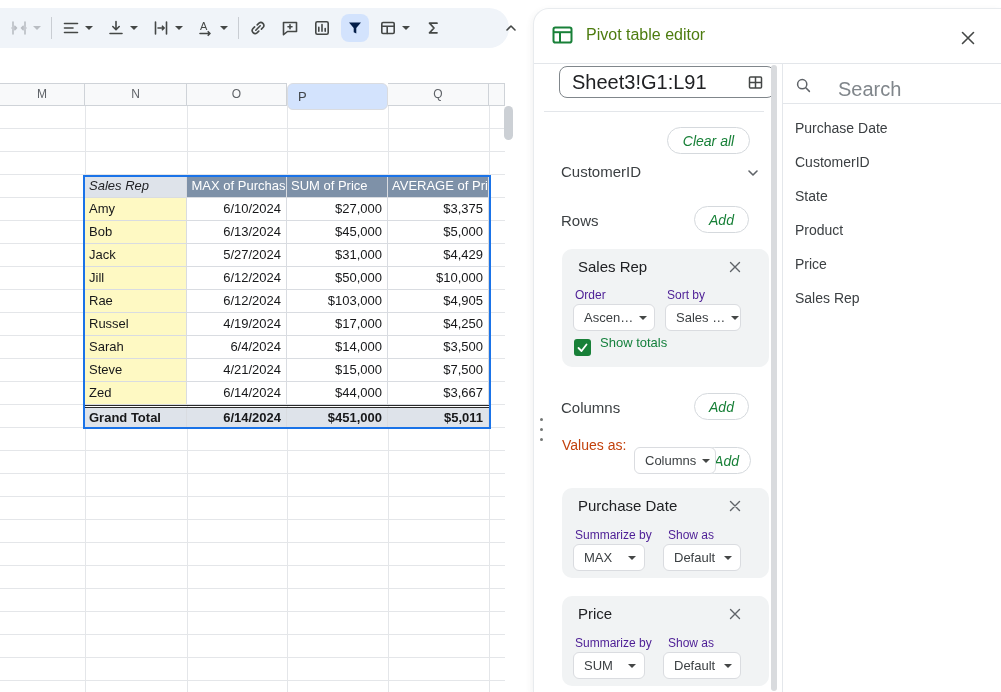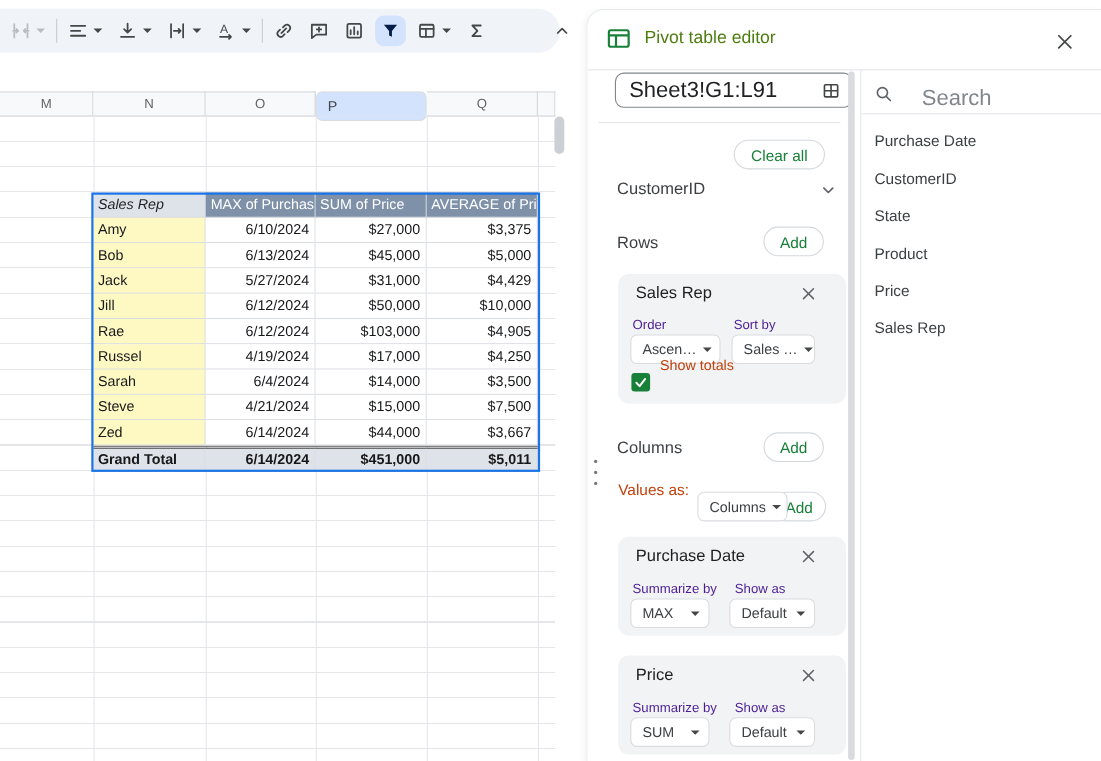--- a/index.html
+++ b/index.html
@@ -49,21 +49,21 @@
   
   .panel{left:533px;top:8px;width:468px;height:684px;background:#fff;
          border-left:1px solid #e8ebee;border-top:1px solid #e8ebee;border-top-left-radius:16px;
          box-shadow:-2px 2px 6px rgba(60,64,67,.06);}
   .p-title{left:52px;top:17px;font-size:16px;color:#4d7c0f;}
   .hdiv{height:1px;background:#e3e6ea;}
   .rangebox{left:25px;top:57px;width:216px;height:32px;border:1px solid #80868b;border-radius:8px;
             box-sizing:border-box;display:flex;align-items:center;padding:0 10px 0 12px;font-size:20px;color:#202124;
             justify-content:space-between;background:#fff;}
   .pill{border:1px solid #d5d9dd;border-radius:15px;background:#fff;color:#188038;font-weight:500;
-        font-size:14px;display:flex;align-items:center;justify-content:center;box-sizing:border-box;}
+        font-size:14px;display:flex;align-items:center;justify-content:center;box-sizing:border-box;font-style:italic;}
   .slabel{font-size:15px;color:#3c4043;}
   .card{width:207px;background:#f1f3f4;border-radius:10px;}
   .card-title{left:16px;top:9px;font-size:15px;font-weight:500;color:#202124;}
   .card-x{left:164px;top:9px;width:18px;height:18px;display:flex;align-items:center;justify-content:center;}
   .flabel{font-size:12px;color:#4c1d95;}
   .sel{display:flex;align-items:center;justify-content:space-between;background:#fff;border:1px solid #dadce0;
        border-radius:6px;height:27px;box-sizing:border-box;font-size:13px;color:#3c4043;
        padding:0 8px 0 10px;overflow:hidden;white-space:nowrap;}
   .scaret{width:0;height:0;border-left:4px solid transparent;border-right:4px solid transparent;
           border-top:4px solid #444746;flex:0 0 auto;margin-left:6px;}
@@ -302,21 +302,21 @@
     </div>
     <div class="abs sel" style="left:103px;top:55px;width:76px">
       <span>Sales …</span>
       <span class="scaret"></span>
     </div>
     <div class="abs cb">
       <svg width="13" height="13" viewBox="0 0 13 13">
         <path d="M2.5 7l3 3 5-6.5" fill="none" stroke="#fff" stroke-width="1.8" stroke-linecap="round" stroke-linejoin="round"></path>
       </svg>
     </div>
-    <div class="abs" style="left:38px;top:75px;font-size:13px;color:#c2410c">Show totals</div>
+    <div class="abs" style="left:38px;top:86px;font-size:13px;color:#15803d">Show totals</div>
   </div>
 
   <div class="abs slabel" style="left:27px;top:390px">Columns</div>
   <div class="abs pill" style="left:160px;top:384px;width:55px;height:27px">
     <span>Add</span>
   </div>
 
   <div class="abs dots">
     <i></i>
       <i></i>

